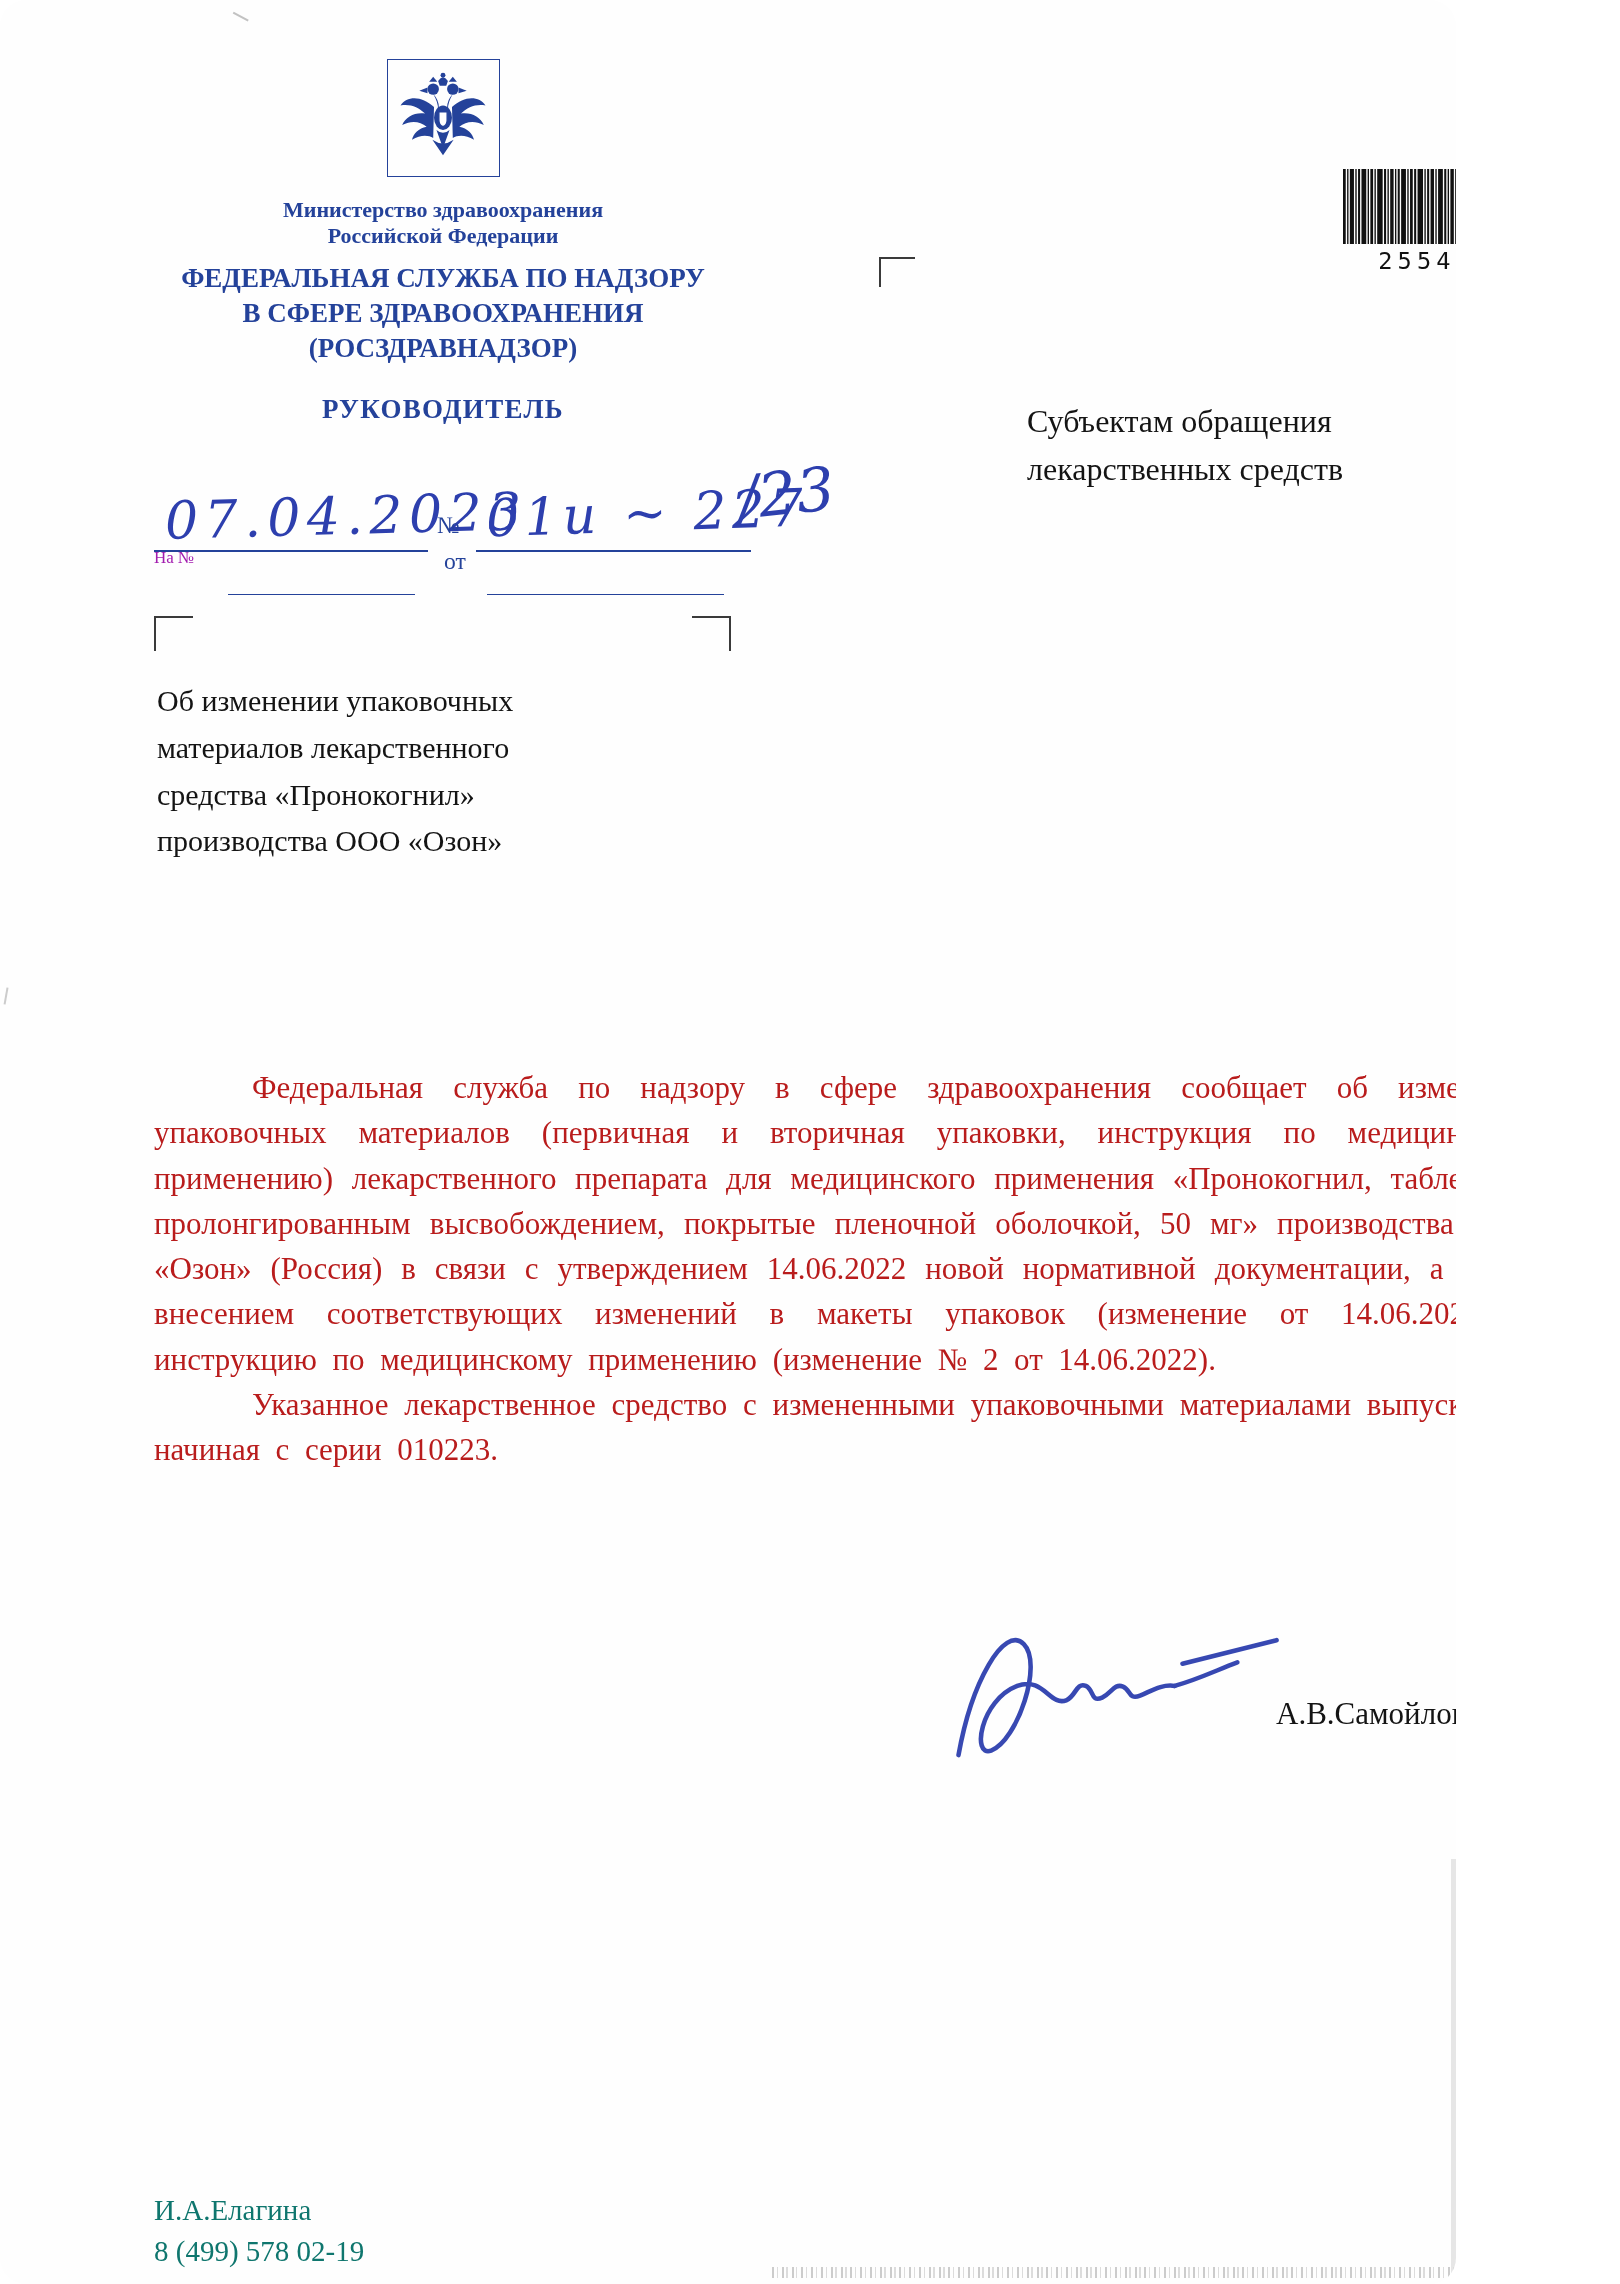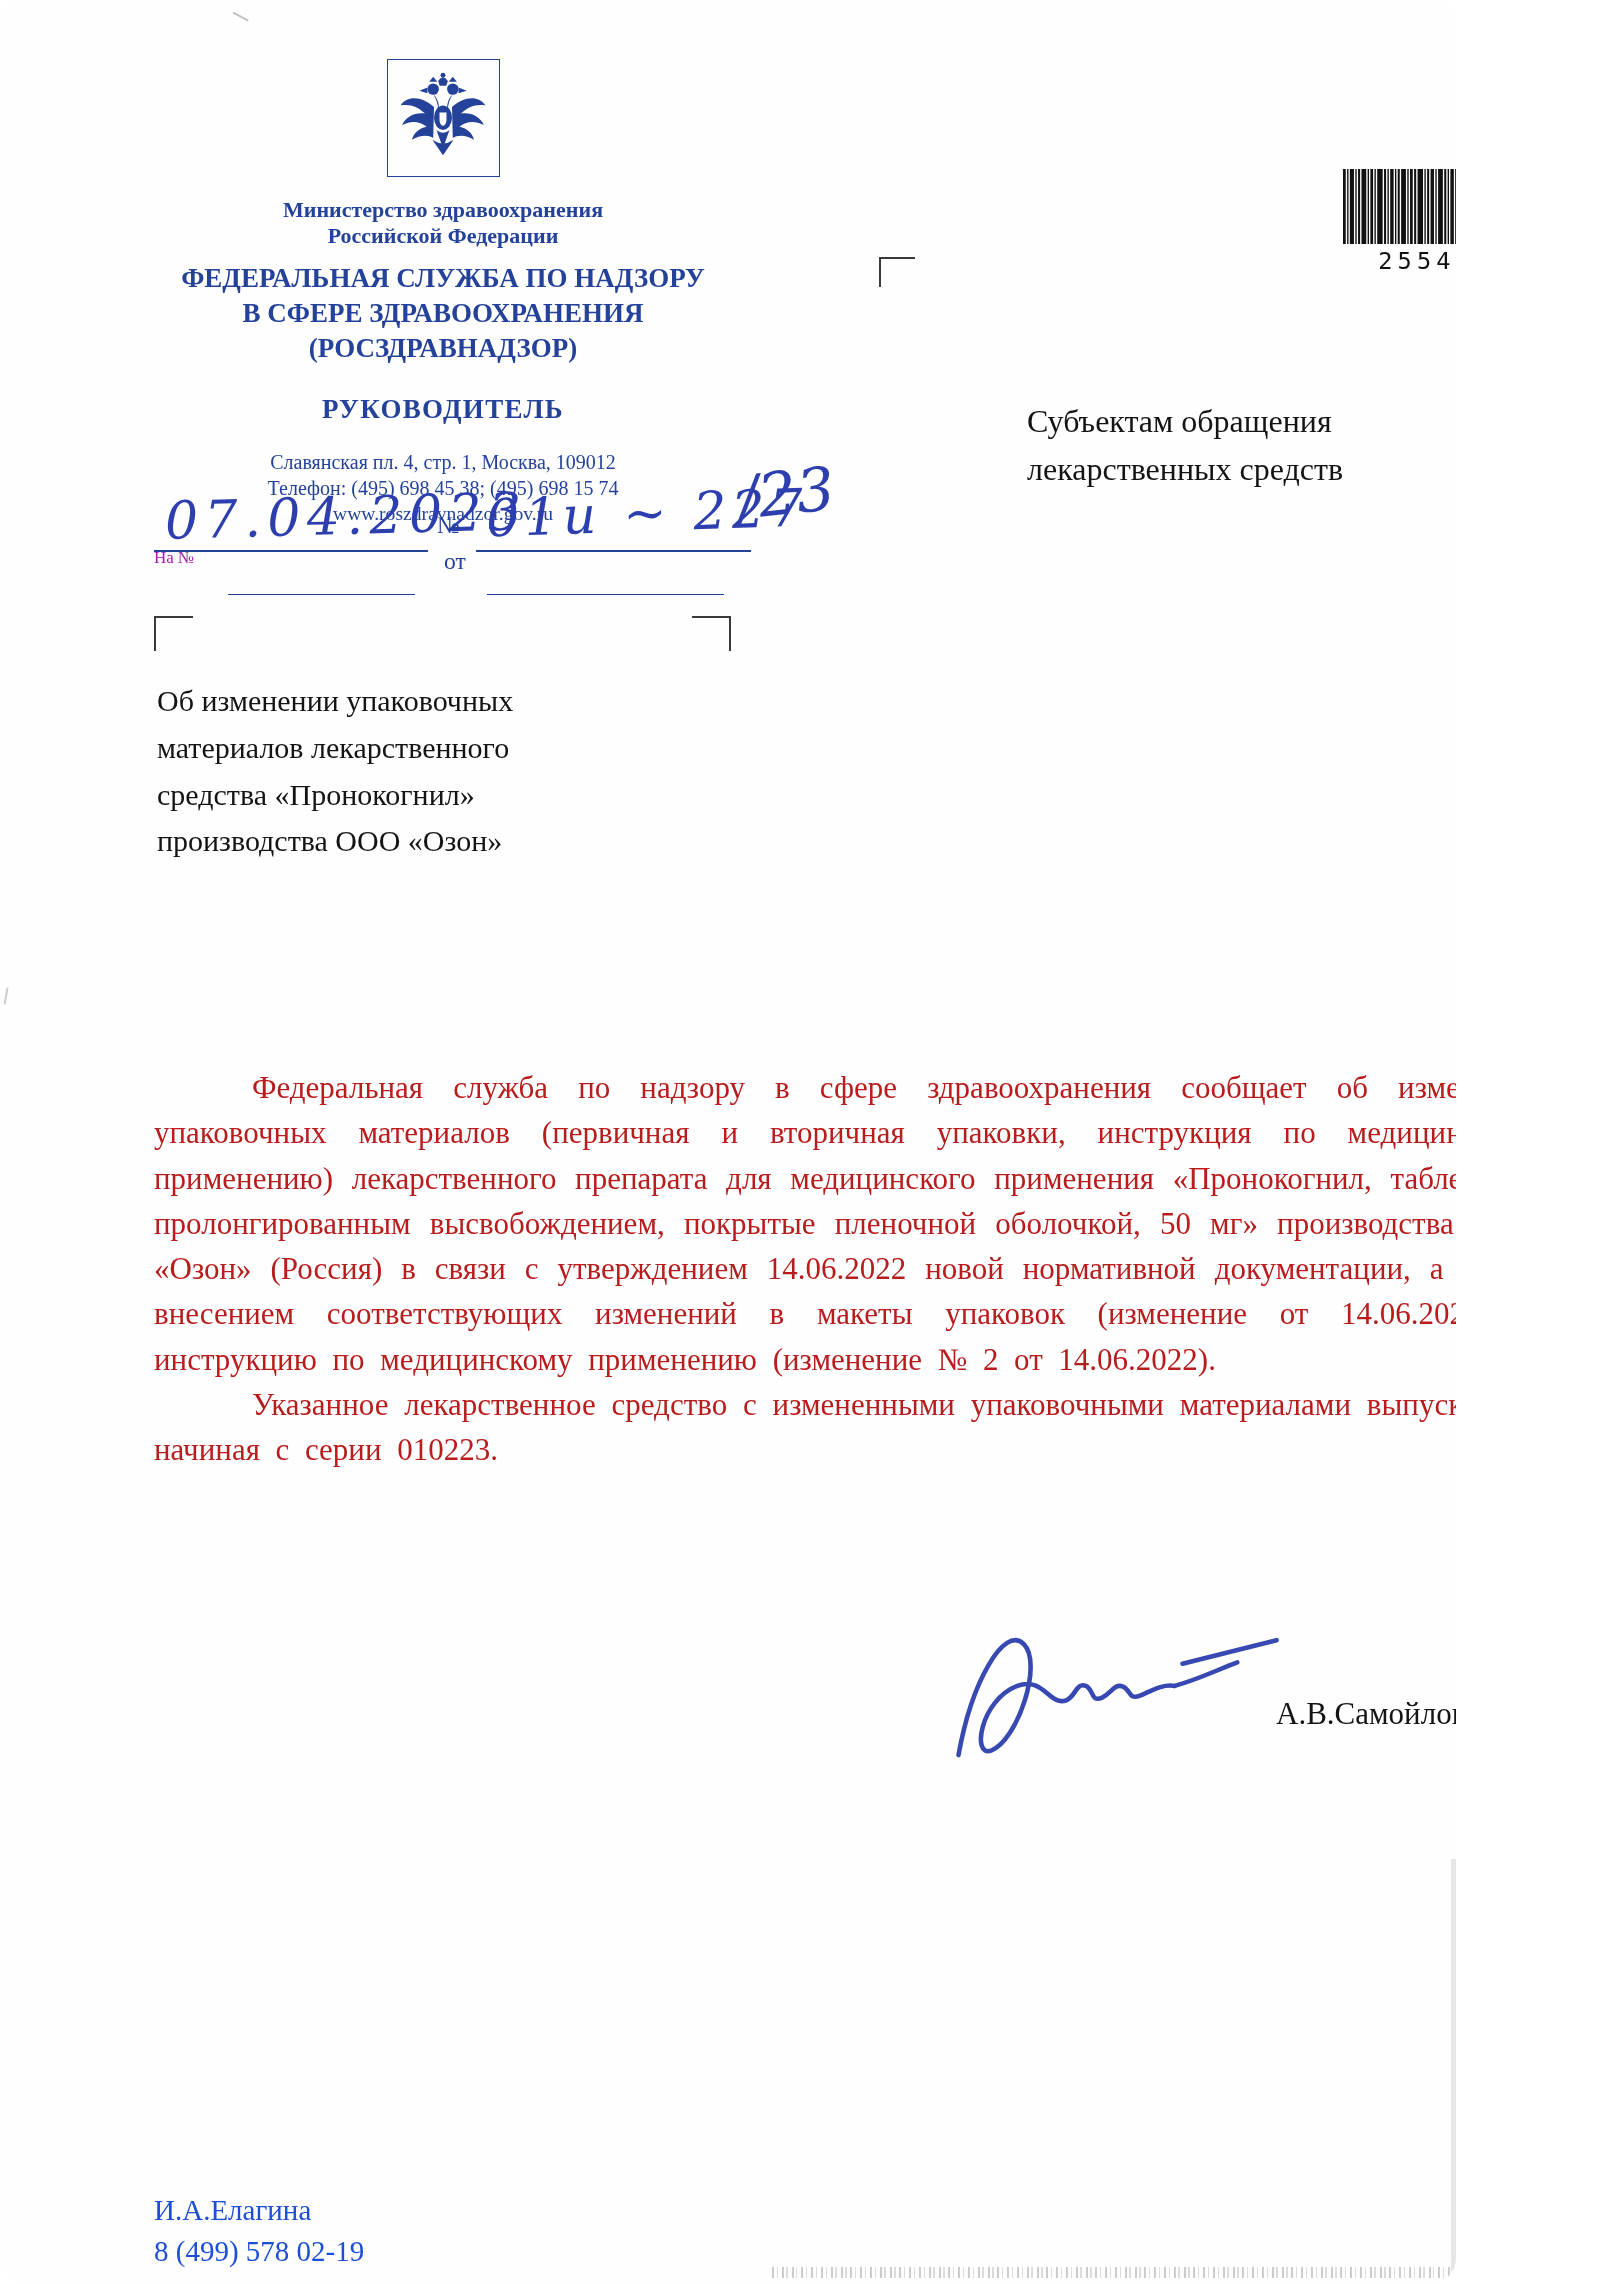--- a/index.html
+++ b/index.html
@@ -76,21 +76,21 @@
     position:absolute; left:154px; top:1065px; width:1386px;
     font-size:31px; line-height:1.46; text-align:justify; word-spacing:7.9px; color:#b91c1c;
   }
   .body-text p { margin:0; text-indent:98px; }
 
   
   .sig-svg { position:absolute; left:942px; top:1584px; width:353px; height:209px; }
   .sig-name { position:absolute; left:1276px; top:1696px; font-size:31px; color:#141414; }
 
   
-  .footer { position:absolute; left:154px; top:2190px; font-size:29px; line-height:1.42; color:#1d4ed8; }
+  .footer { position:absolute; left:154px; top:2190px; font-size:29px; line-height:1.42; color:#0f766e; }
 
   
   .scan-strip {
     position:absolute; left:772px; top:2267px; width:844px; height:10.5px; opacity:.45;
     background:repeating-linear-gradient(90deg,#8f8f8f 0 2px,transparent 2px 4.6px,#b3b3b3 4.6px 5.9px,transparent 5.9px 9.8px);
   }
   .scan-edge { position:absolute; right:0; top:1859px; width:4.6px; height:425px; background:#dcdcdc; opacity:.7; }
   .speck-1 { position:absolute; left:234px; top:9.2px; width:17px; height:6.5px; border-bottom:2px solid #9a9a9a; transform:rotate(28deg); opacity:.6; }
   .speck-2 { position:absolute; left:5.2px; top:988px; width:6.5px; height:17px; border-left:2px solid #9a9a9a; transform:rotate(10deg); opacity:.5; }
 </style>
@@ -122,25 +122,20 @@
       </svg>
     </div>
     <div class="ministry">Министерство здравоохранения</div>
     <div class="ministry">Российской Федерации</div>
     <div class="service">
       <div>ФЕДЕРАЛЬНАЯ СЛУЖБА ПО НАДЗОРУ</div>
       <div>В СФЕРЕ ЗДРАВООХРАНЕНИЯ</div>
       <div>(РОСЗДРАВНАДЗОР)</div>
     </div>
     <div class="head-pos">РУКОВОДИТЕЛЬ</div>
-    <div class="addr-blk">
-      <div>Славянская пл. 4, стр. 1, Москва, 109012</div>
-      <div>Телефон: (495) 698 45 38; (495) 698 15 74</div>
-      <div class="site">www.roszdravnadzor.gov.ru</div>
-    </div>
   </div>
 
   <div class="hw hw-date">07.04.2023</div>
   <div class="num-sign">№</div>
   <div class="hw hw-num">01и ~ 227</div>
   <div class="hw hw-slash">/23</div>
   <div class="ref-line line-a"></div>
   <div class="ref-line line-b"></div>
   <div class="na-label">На №</div>
   <div class="ot-label">от</div>

